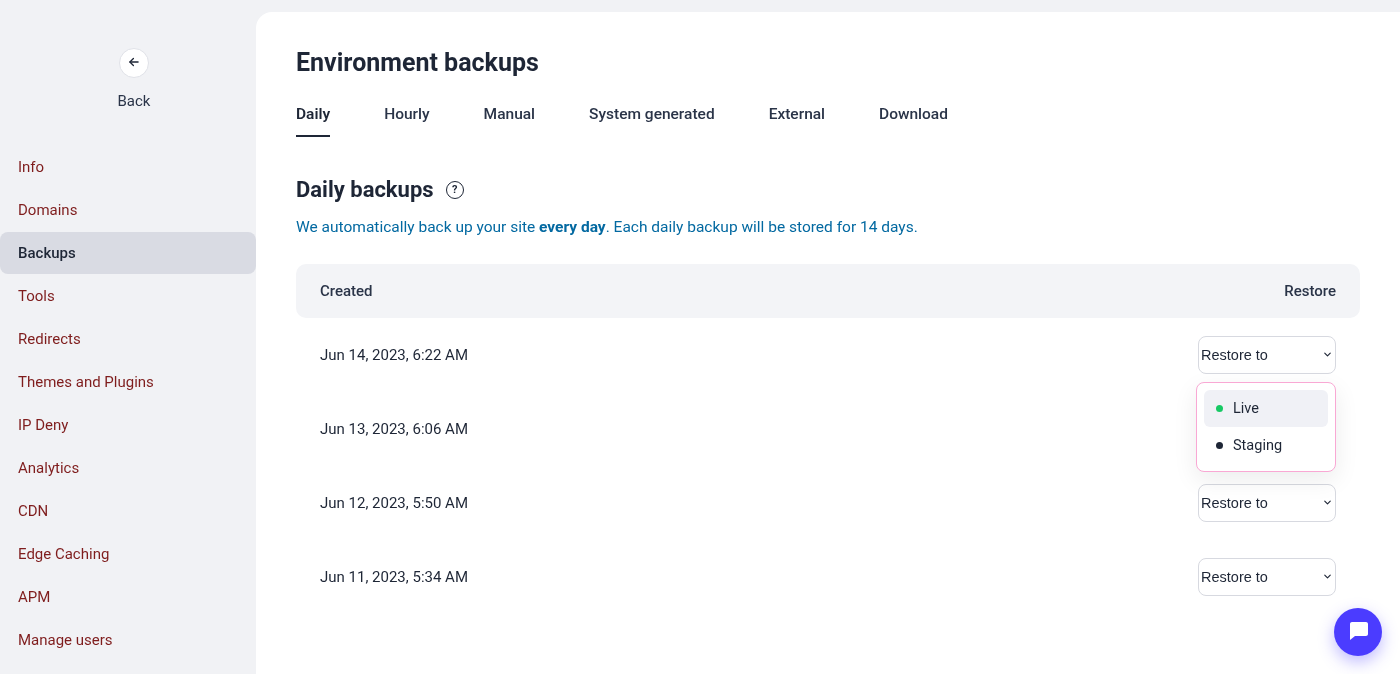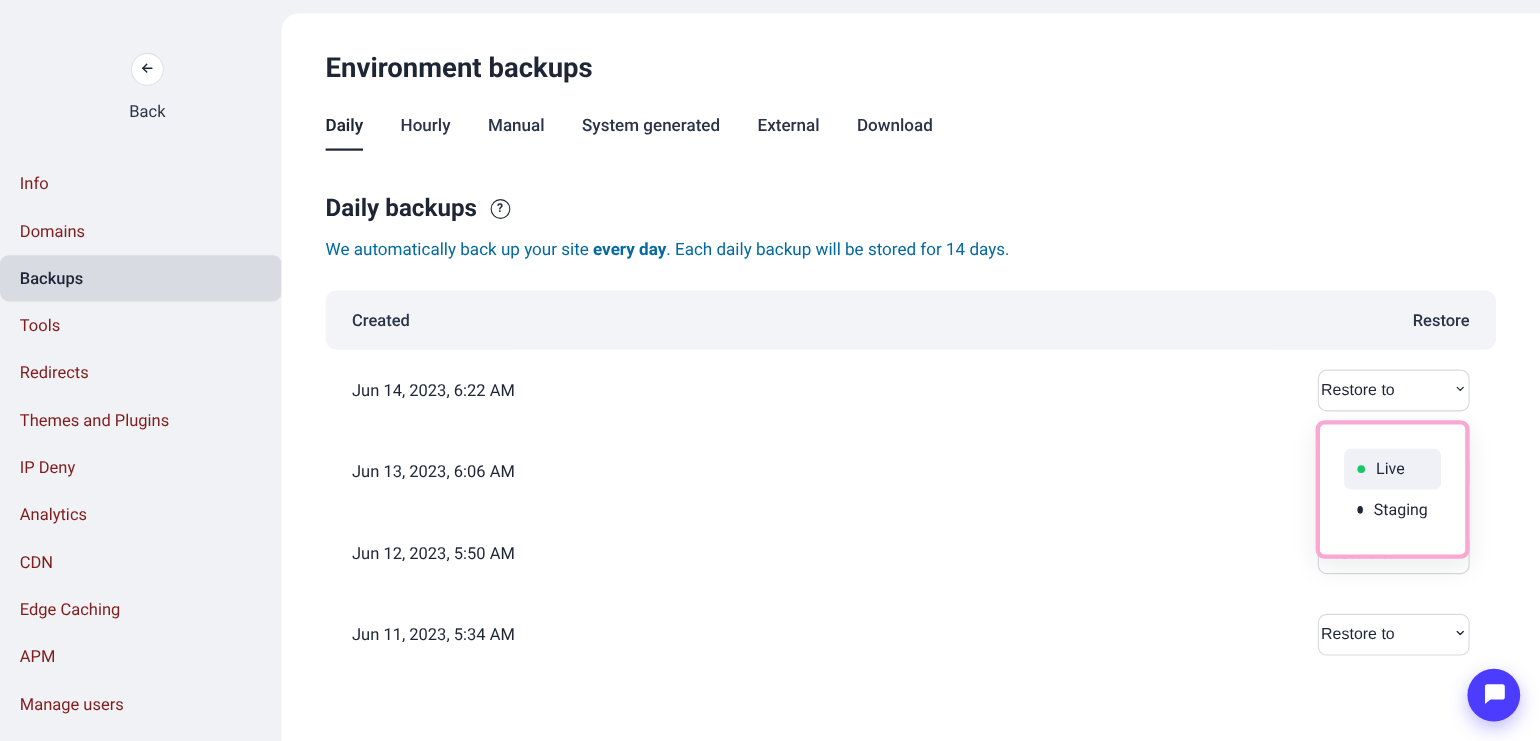--- a/index.html
+++ b/index.html
@@ -61,21 +61,21 @@
       overflow: hidden;
       position: relative;
     }
     .page-title {
       font-size: 25px;
       font-weight: 700;
       margin-bottom: 28px;
     }
     .tabs {
       display: flex;
-      gap: 34px;
+      gap: 54px;
       border-bottom: none;
       margin-bottom: 40px;
       margin-top: 15px;
     }
     .tab {
       font-size: 15.5px;
       font-weight: 500;
       color: #2a3448;
       padding-bottom: 12px;
       cursor: pointer;
@@ -140,24 +140,24 @@
       display: inline-flex; align-items: center; gap: 10px;
       min-width: 138px;
       justify-content: space-between;
     }
     .chevron { display:inline-block; }
     .dropdown {
       position: absolute;
       top: 46px; right: 0;
       width: 140px;
       background: #fff;
-      border: 4px solid #f9a8d4;
+      border: 1px solid #f9a8d4;
       border-radius: 8px;
       box-shadow: 0 8px 24px rgba(15,20,30,0.08);
-      padding: 22px;
+      padding: 7px;
       z-index: 5;
     }
     .dd-item {
       display: flex; align-items: center; gap: 10px;
       padding: 10px 12px;
       font-size: 14.5px;
       border-radius: 6px;
       cursor: pointer;
     }
     .dd-item.hover { background: #f0f1f6; }

